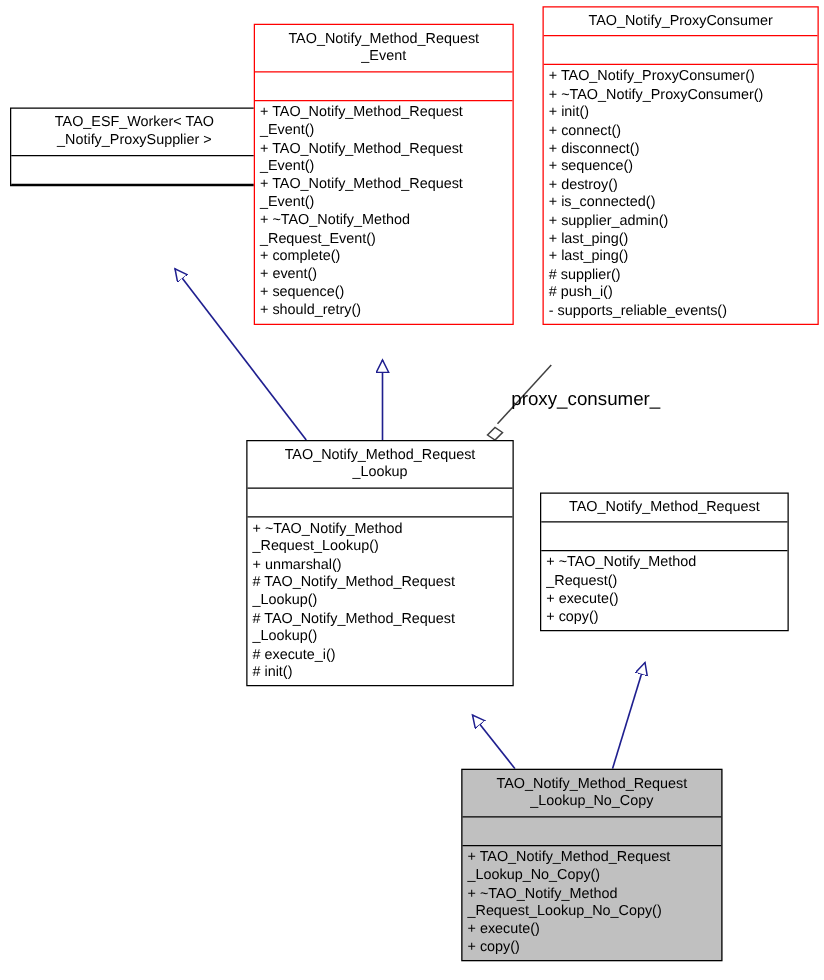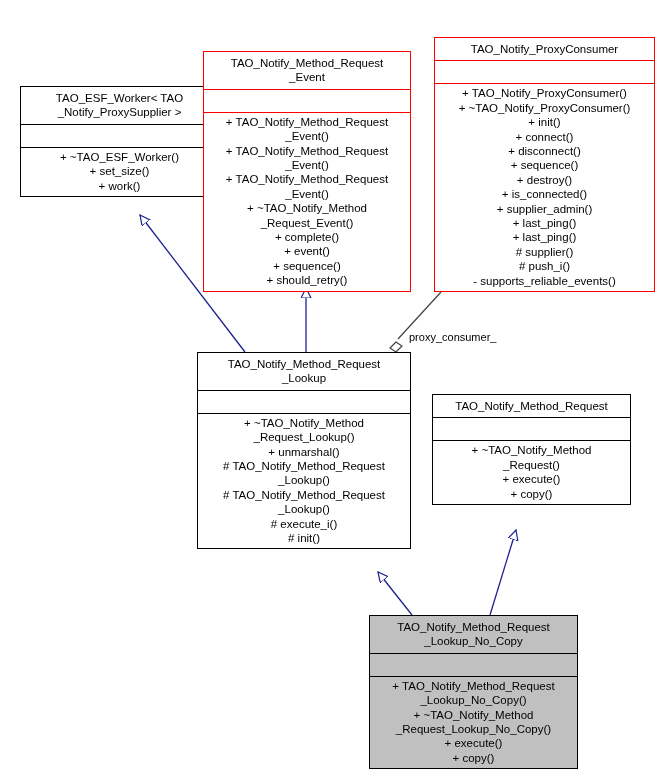--- a/index.html
+++ b/index.html
@@ -29,21 +29,20 @@
     position: absolute;
     box-sizing: border-box;
     background: #ffffff;
     border: 1px solid #000000;
     font-size: 11.5px;
     line-height: 14.4px;
     color: #000000;
   }
   .uml-class.red {
     border-color: #ff0000;
-    margin-top: 32px;
   }
   .uml-class.gray {
     background: #c0c0c0;
   }
   .cls-title {
     text-align: center;
     padding: 4px 3px 4px 3px;
     white-space: pre-line;
   }
   .cls-sep {
@@ -54,32 +53,30 @@
   }
   .uml-class.red .cls-sep {
     background: #ff0000;
   }
   .cls-attrs {
     min-height: 18px;
     padding: 2px 3px;
   }
   .cls-ops {
     padding: 2px 4px 3px 4px;
-    text-align: center;
   }
   .op {
     white-space: pre-line;
     text-indent: 0;
   }
   .edge-label {
     position: absolute;
-    font-size: 11px;
+    font-size: 15px;
     color: #000000;
     white-space: nowrap;
-    margin-top: 20px;
   }
 </style>
 </head>
 <body>
 
 <div id="diagram">
 
   <svg id="edges" viewBox="0 0 659 784" width="659" height="784" xmlns="http://www.w3.org/2000/svg">
     <defs>
       <marker id="hollow-tri" markerWidth="12" markerHeight="12" refX="10" refY="5" orient="auto" markerUnits="userSpaceOnUse">
@@ -92,31 +89,26 @@
     <line x1="306" y1="352" x2="306" y2="288" stroke="#1f1f8f" stroke-width="1.3" marker-end="url(#hollow-tri)"></line>
 
     <line x1="398" y1="339" x2="441" y2="292" stroke="#404040" stroke-width="1.2"></line>
     <polygon points="390,348 396,342 402,346 396,352" fill="#ffffff" stroke="#404040" stroke-width="1.2"></polygon>
 
     <line x1="412" y1="615" x2="378" y2="572" stroke="#1f1f8f" stroke-width="1.3" marker-end="url(#hollow-tri)"></line>
 
     <line x1="490" y1="615" x2="516" y2="530" stroke="#1f1f8f" stroke-width="1.3" marker-end="url(#hollow-tri)"></line>
   </svg>
 
-  <div class="uml-class" style="left:20px; top:86px; width:199px;">
+  <div class="uml-class" style="left:8px; top:86px; width:199px;">
     <div class="cls-title">TAO_ESF_Worker&lt; TAO
 _Notify_ProxySupplier &gt;</div>
     <div class="cls-sep"></div>
     <div class="cls-attrs"></div>
     <div class="cls-sep"></div>
-    <div class="cls-ops">
-      <div class="op">+ ~TAO_ESF_Worker()</div>
-      <div class="op">+ set_size()</div>
-      <div class="op">+ work()</div>
-    </div>
   </div>
 
   <div class="uml-class red" style="left:203px; top:19px; width:208px;">
     <div class="cls-title">TAO_Notify_Method_Request
 _Event</div>
     <div class="cls-sep"></div>
     <div class="cls-attrs"></div>
     <div class="cls-sep"></div>
     <div class="cls-ops">
       <div class="op">+ TAO_Notify_Method_Request

